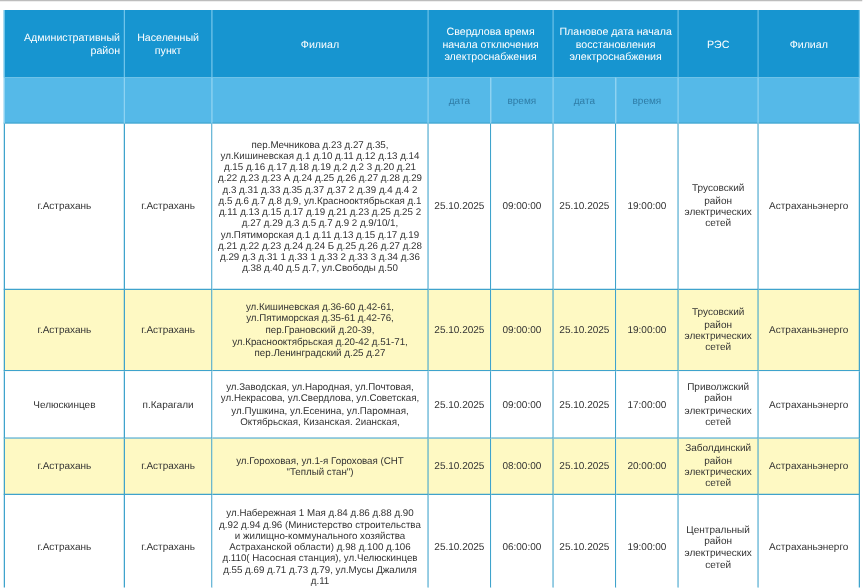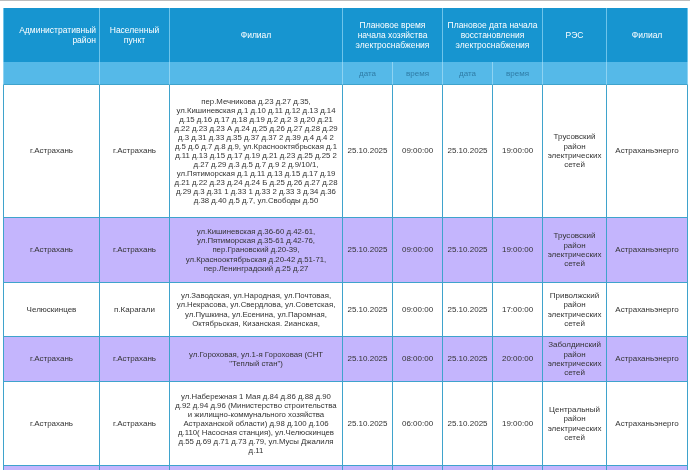--- a/index.html
+++ b/index.html
@@ -12,21 +12,21 @@
     padding:2px 3px;border-right:1px solid #6ec4ea;border-left:0;}
   thead th.main:first-child{border-left:1px solid #6ec4ea;text-align:right;}
   
   thead th.sub{background:#55b9e8;color:#2f7ca6;font-weight:400;font-size:8px;height:23px;
     padding:1px;border-right:1px solid #8ed3f2;border-bottom:1px solid #3fa3cc;}
   thead th.sub:first-child{border-left:1px solid #8ed3f2;}
   
   tbody td{font-size:8px;line-height:1.16;color:#333333;padding:2px 2px;
     border-right:1px solid #3fa3cc;border-bottom:1px solid #3fa3cc;background:#ffffff;}
   tbody td:first-child{border-left:1px solid #3fa3cc;}
-  tbody tr.shaded td{background:#c4b5fd;}
+  tbody tr.shaded td{background:#fef9c3;}
   tbody td.street{font-size:7.8px;padding:2px 3px;}
   tbody td.num{font-size:8px;letter-spacing:0;}
   tbody tr.partial td{border-bottom:0;}
 </style>
 </head>
 <body>
 
 <div class="top-strip"></div>
 
 <table>
@@ -39,26 +39,26 @@
       <col style="width:50px">
       <col style="width:50px">
     <col style="width:64px">
       <col style="width:81px">
   </colgroup>
   <thead>
     <tr style="height:54px">
       <th class="main">Административный район</th>
       <th class="main">Населенный пункт</th>
       <th class="main">Филиал</th>
-      <th class="main" colspan="2">Плановое время начала хозяйства электроснабжения</th>
+      <th class="main" colspan="2">Свердлова время начала отключения электроснабжения</th>
       <th class="main" colspan="2">Плановое дата начала восстановления электроснабжения</th>
       <th class="main">РЭС</th>
       <th class="main">Филиал</th>
     </tr>
-    <tr style="height:23px">
+    <tr style="height:37px">
       <th class="sub"></th>
       <th class="sub"></th>
       <th class="sub"></th>
       <th class="sub">дата</th>
       <th class="sub">время</th>
       <th class="sub">дата</th>
       <th class="sub">время</th>
       <th class="sub"></th>
       <th class="sub"></th>
     </tr>

